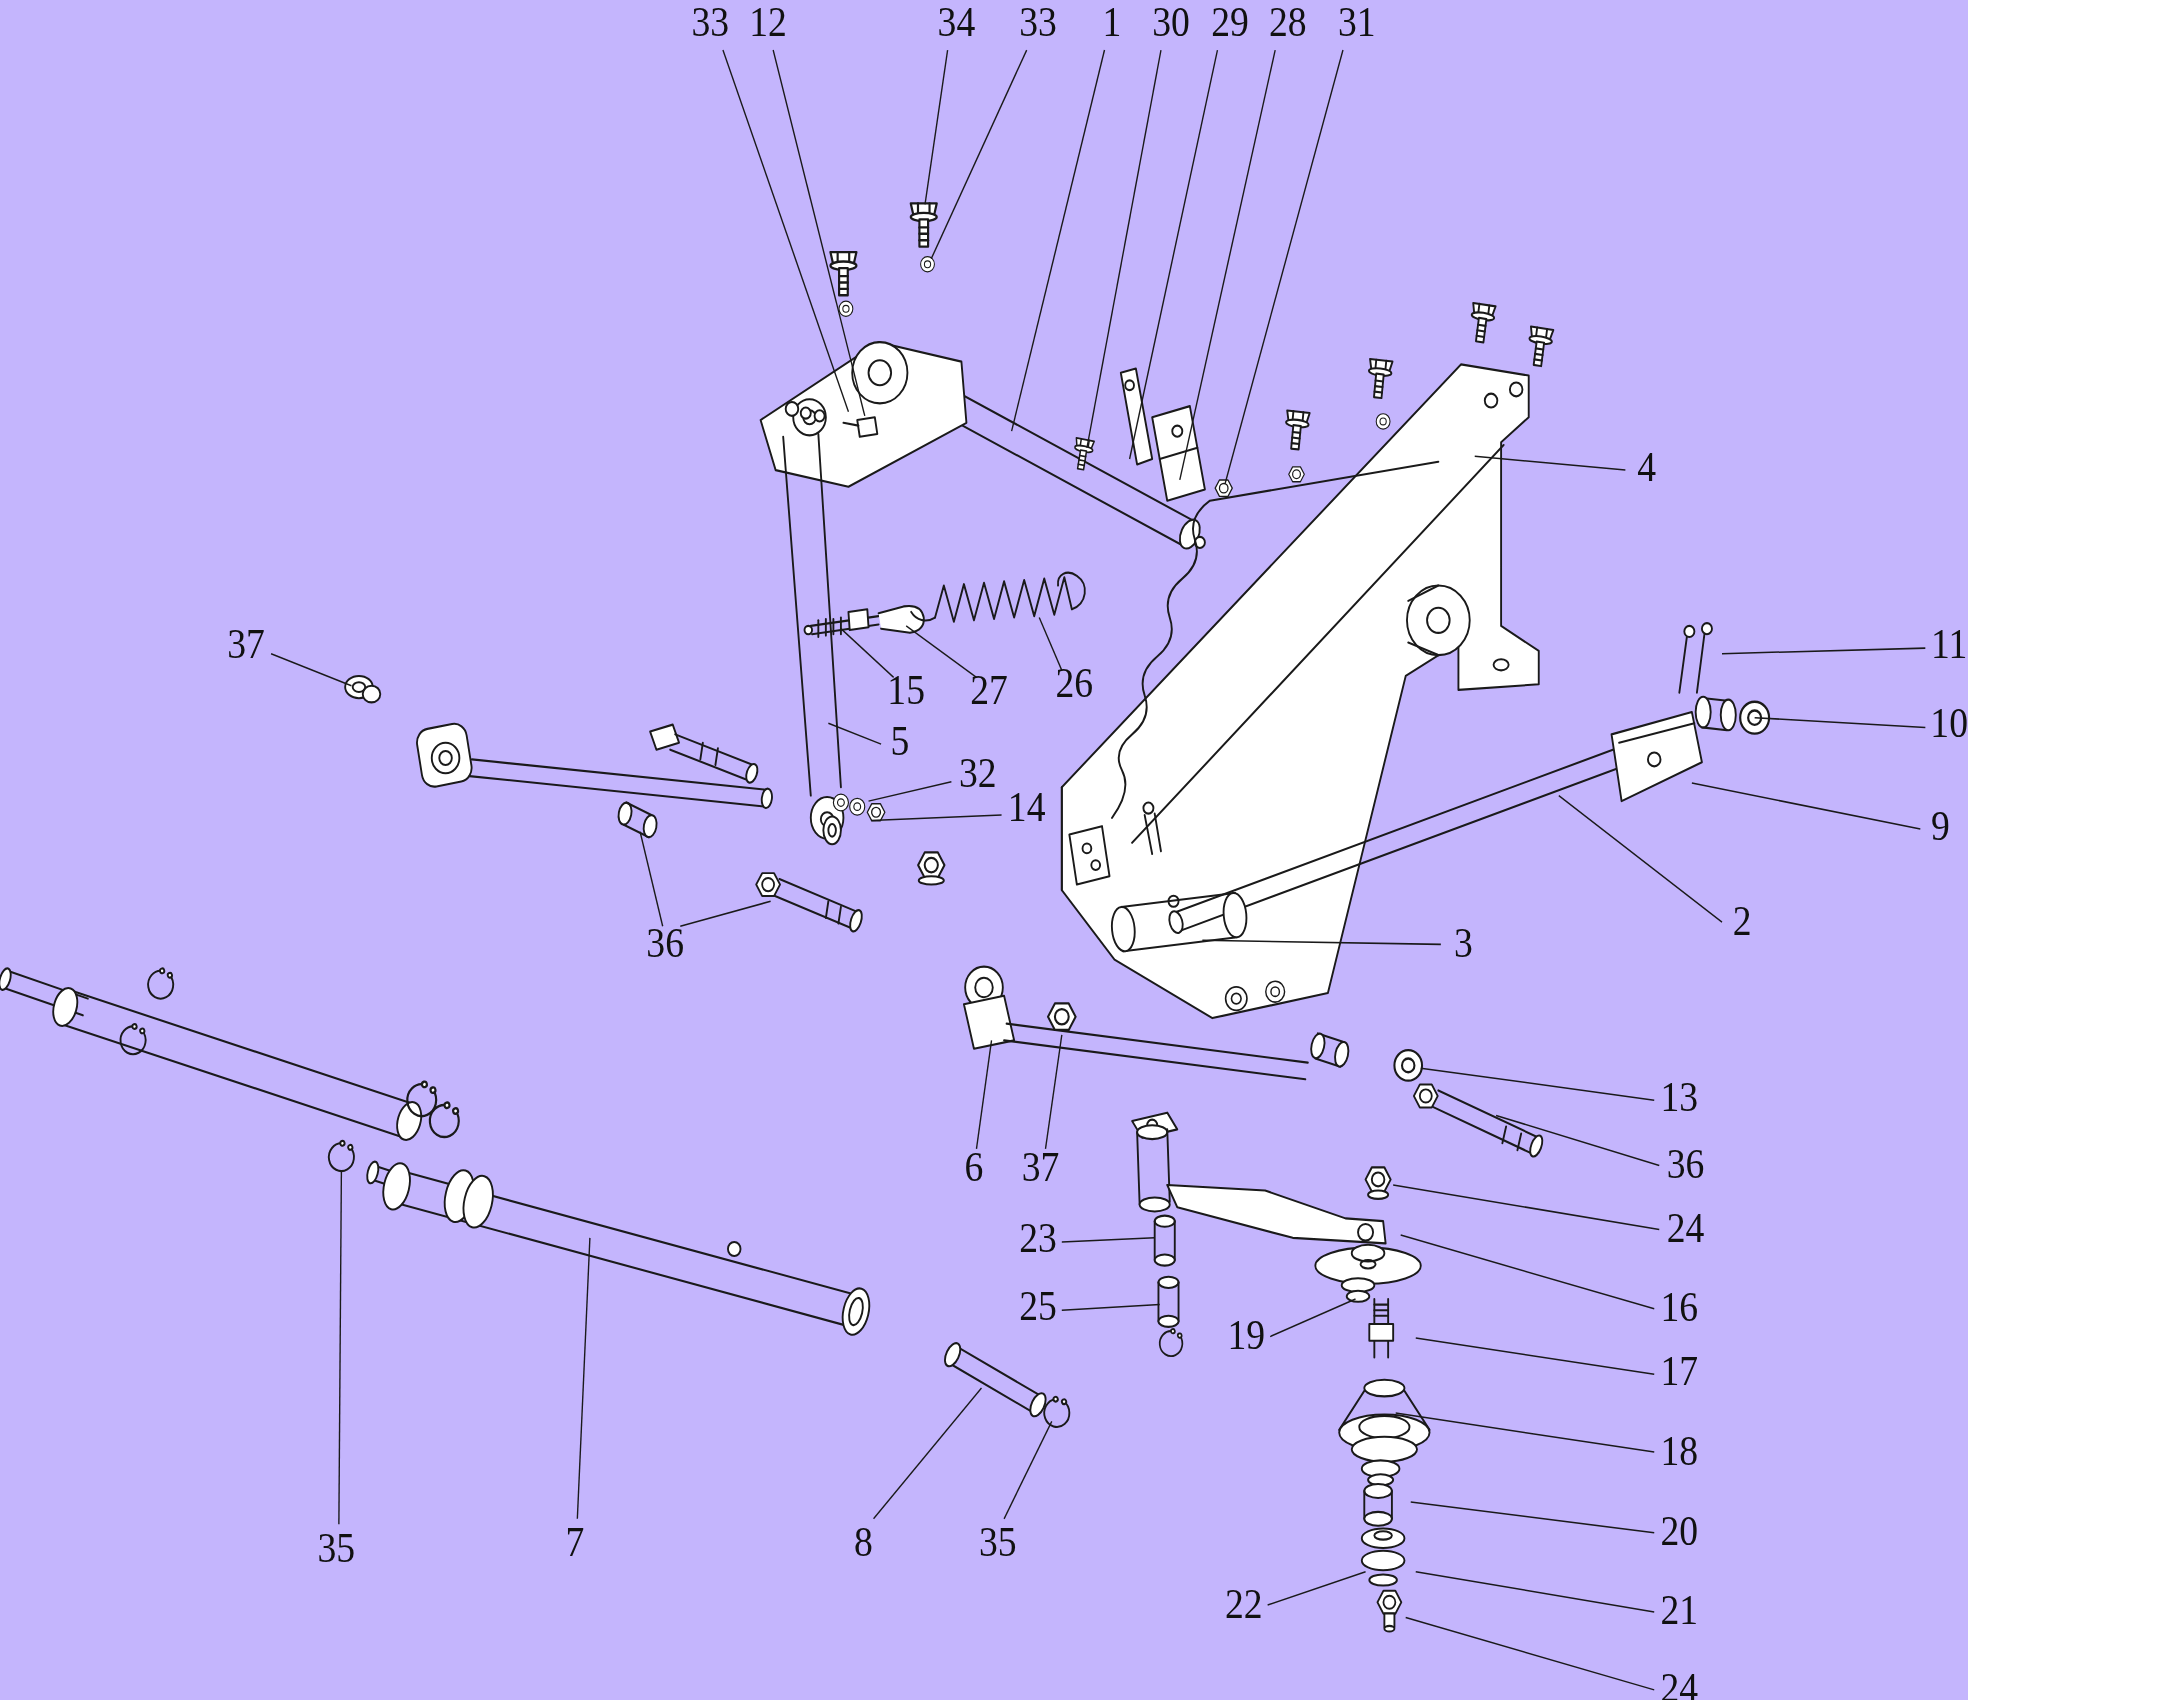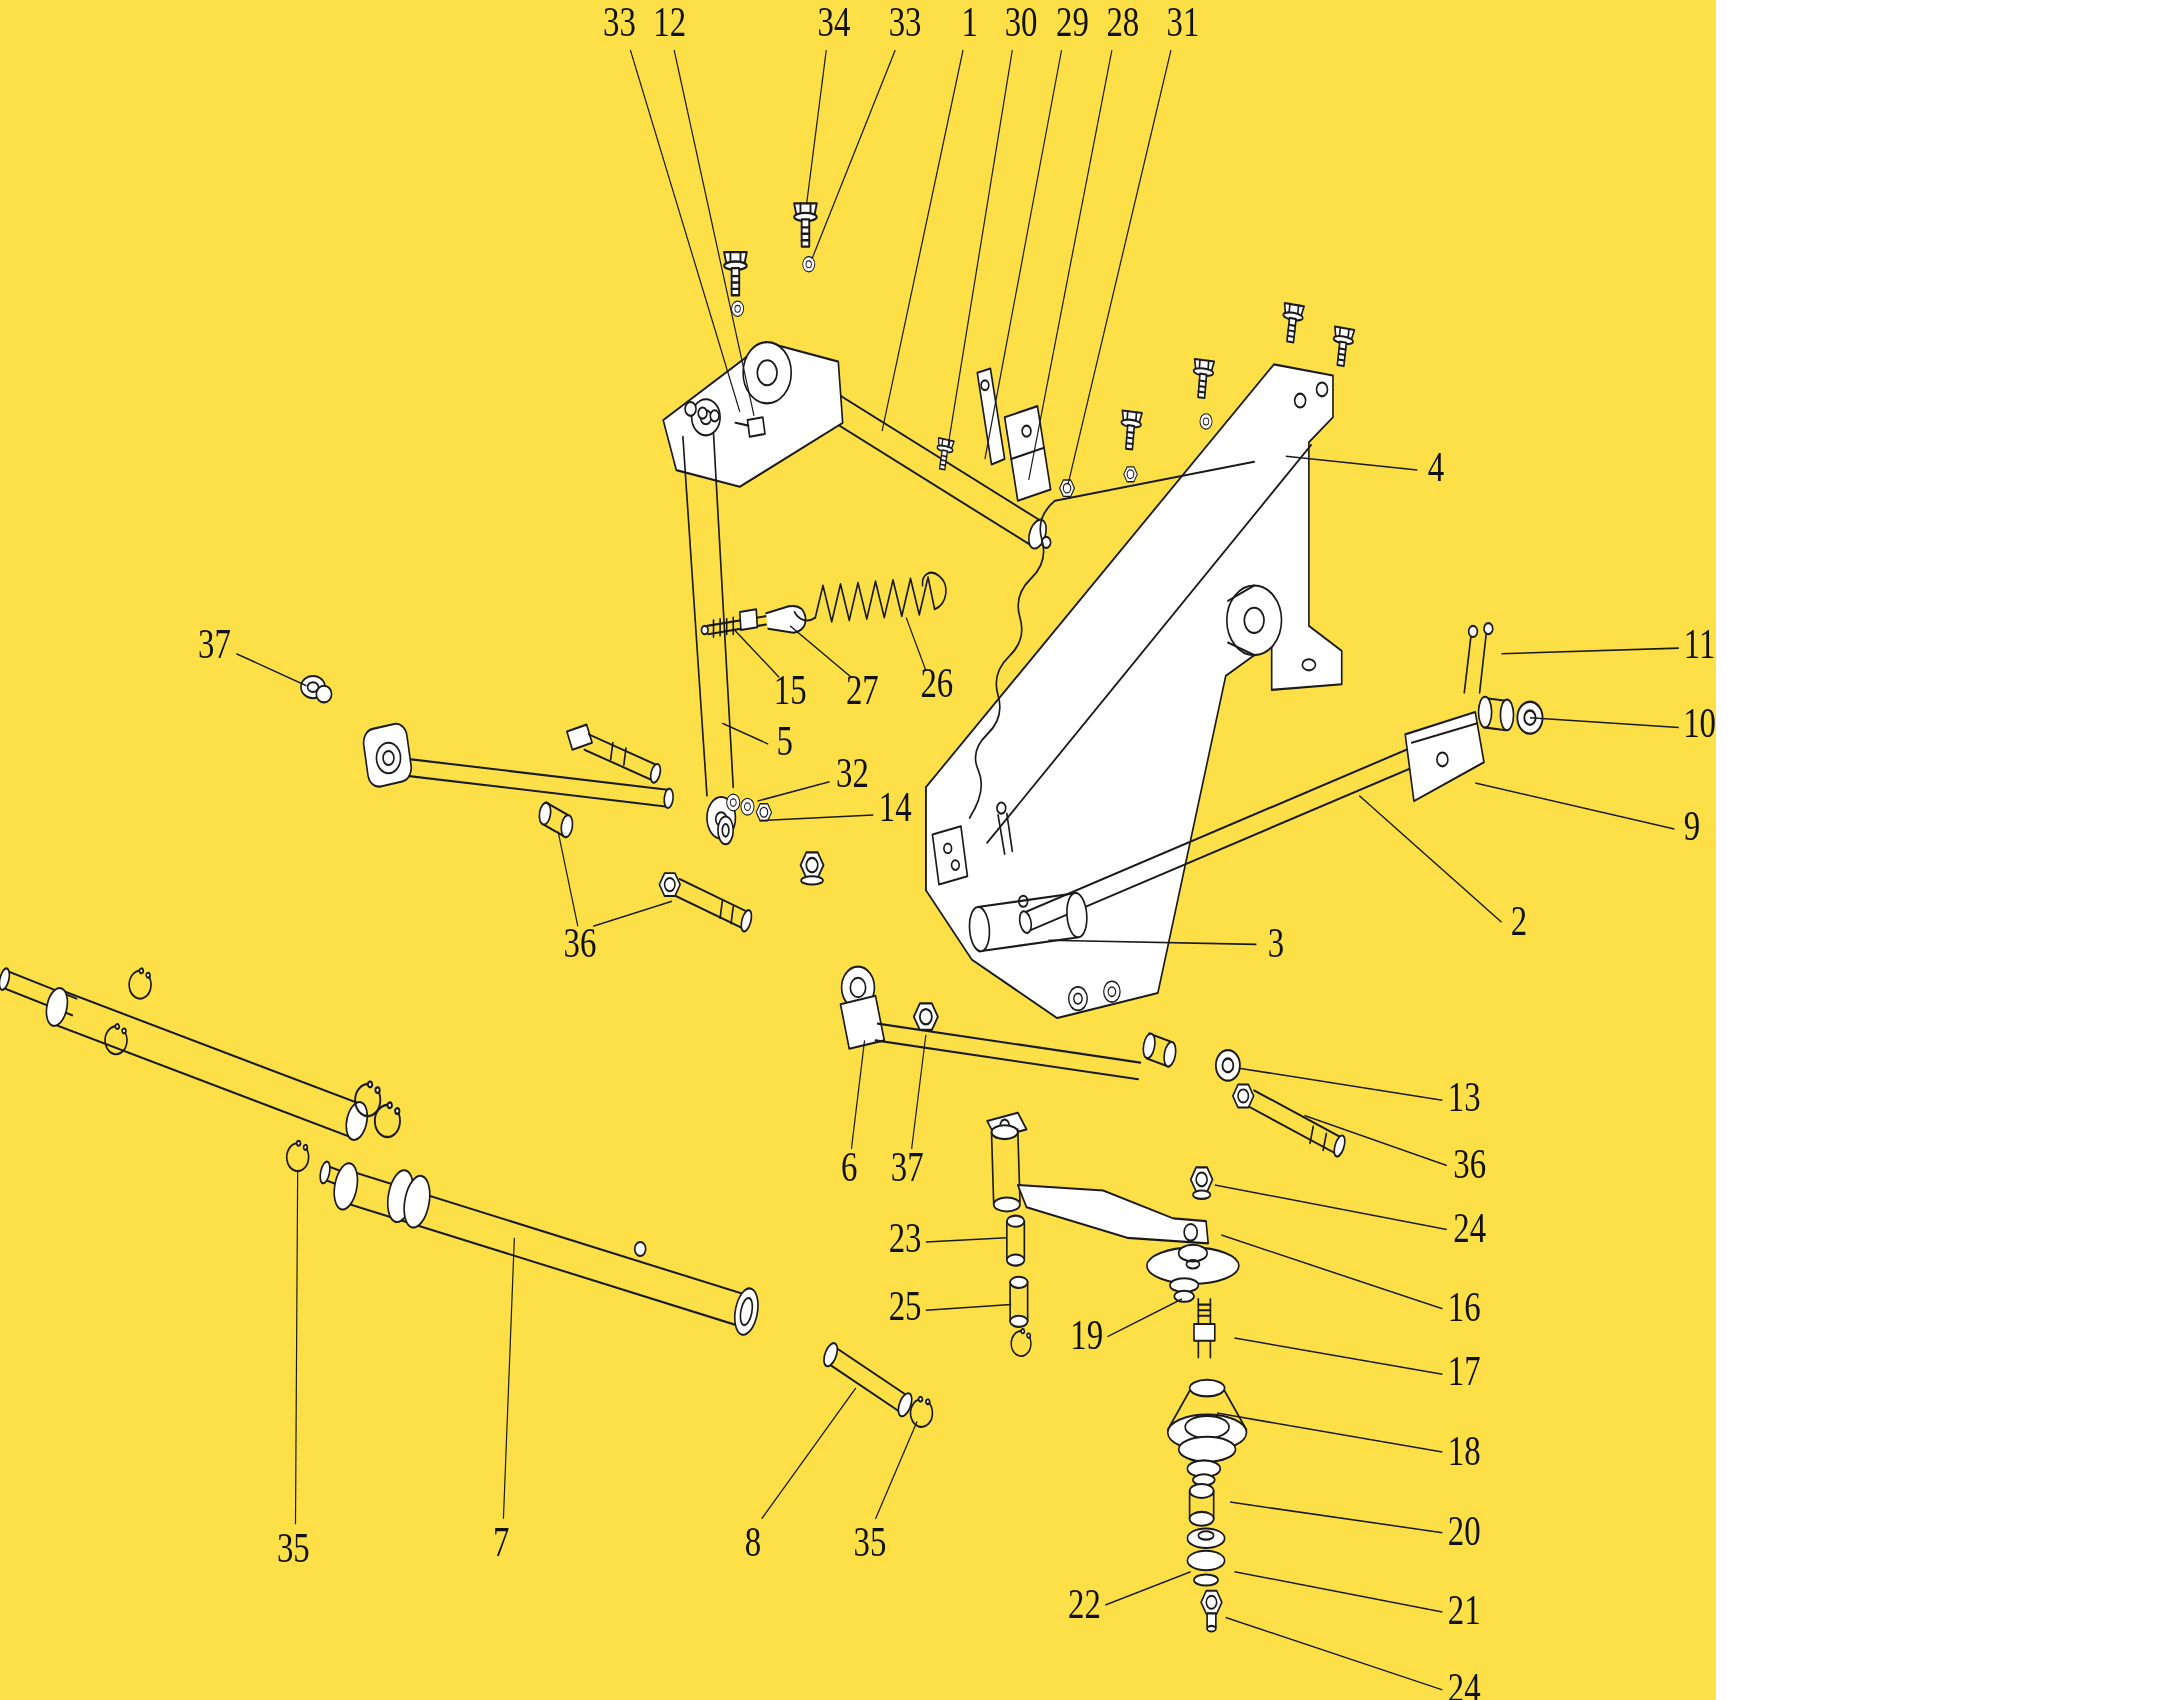--- a/index.html
+++ b/index.html
@@ -1,17 +1,17 @@
 <!DOCTYPE html>
 <html style="font-size:11.6px"><head>
 <meta charset="utf-8">
 <style>
   html,body{margin:0;padding:0;background:#ffffff;}
   body{width:2172px;height:1701px;font-family:"Liberation Serif","DejaVu Serif",serif;}
-  .stage{position:relative;width:1716px;height:1701px;background:#fde047;overflow:hidden;}
+  .stage{position:relative;width:1968px;height:1701px;background:#c4b5fd;overflow:hidden;}
   svg{display:block;width:100%;height:100%;}
   .draw{stroke:#1a1a1a;stroke-width:1.5;fill:none;stroke-linecap:round;stroke-linejoin:round;}
   .fillw{fill:#ffffff;}
   .leader{stroke:#1a1a1a;stroke-width:1.1;fill:none;}
   .plabel{fill:#111111;font-size:30px;text-anchor:middle;font-family:"Liberation Serif","DejaVu Serif",serif;}
 </style>
 </head>
 <body>
 
 <div class="stage">

